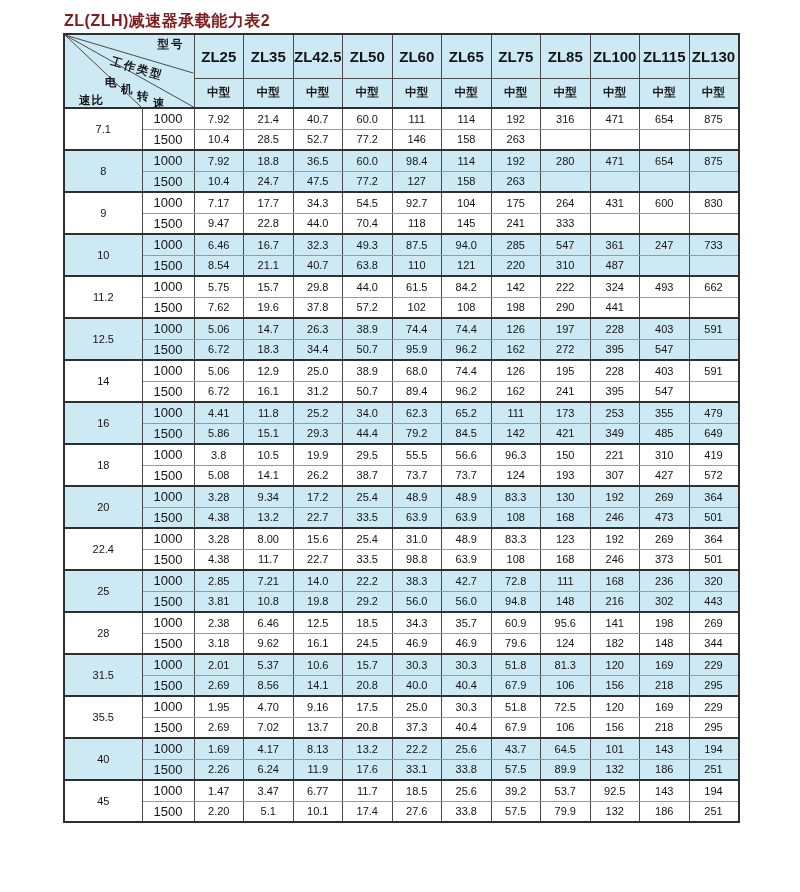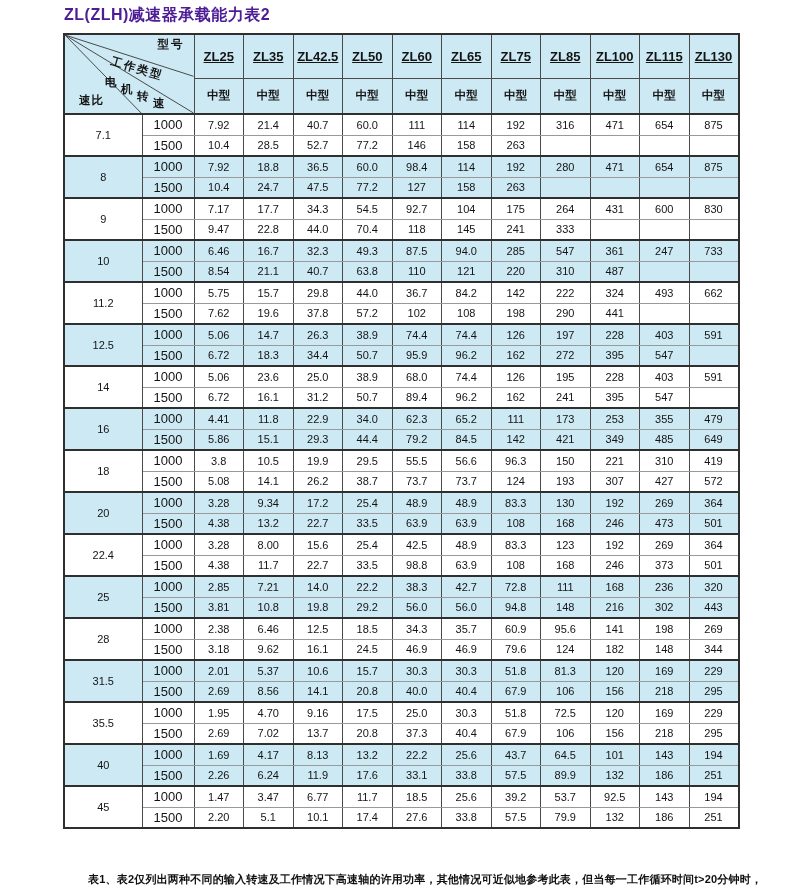--- a/index.html
+++ b/index.html
@@ -11,36 +11,36 @@
   }
   *{box-sizing:border-box;}
   html,body{margin:0;padding:0;}
   body{
     width:800px;height:892px;background:#ffffff;
     font-family:"Liberation Sans","DejaVu Sans",sans-serif;
     color:var(--ink);
   }
   .page{position:relative;width:800px;height:892px;overflow:hidden;background:#ffffff;}
   .title{
-    position:absolute;left:64px;top:5px;margin:0;
-    font-size:16px;font-weight:bold;letter-spacing:0.5px;color:#4c1d95;
+    position:absolute;left:64px;top:11px;margin:0;
+    font-size:16px;font-weight:bold;letter-spacing:0.5px;color:#7f1d1d;
   }
   table.cap-table{
     position:absolute;left:63px;top:33px;width:675px;
     border-collapse:collapse;table-layout:fixed;
     font-size:11px;color:var(--ink);
     border:2px solid var(--border-dark);
   }
   .cap-table th,.cap-table td{
     border:1px solid var(--border-mid);
     text-align:center;vertical-align:middle;padding:0;
     overflow:hidden;white-space:nowrap;
   }
-  th.model-th{height:44px;background:var(--band);font-weight:bold;font-size:13px;text-decoration:underline;}
-  th.type-th{height:36px;background:var(--band);font-weight:bold;font-size:11.5px;border-bottom:2px solid var(--border-dark);}
+  th.model-th{height:44px;background:var(--band);font-weight:bold;font-size:15px;}
+  th.type-th{height:30px;background:var(--band);font-weight:bold;font-size:11.5px;border-bottom:2px solid var(--border-dark);}
   th.corner-th{background:var(--band);position:relative;border-bottom:2px solid var(--border-dark);}
   th.corner-th svg{position:absolute;left:0;top:0;width:100%;height:100%;display:block;}
   .lbl{position:absolute;font-weight:bold;font-size:11.5px;white-space:nowrap;color:var(--ink);}
   .lbl-model{top:2px;right:9px;letter-spacing:2px;}
   .lbl-work{left:48px;top:19px;transform:rotate(16deg);transform-origin:0 0;letter-spacing:2px;}
   .lbl-ratio{left:14px;top:58px;letter-spacing:1px;}
   .lbl-motor span{position:absolute;font-weight:bold;font-size:11.5px;}
   .lbl-motor span:nth-child(1){left:40px;top:40px;}
   .lbl-motor span:nth-child(2){left:56px;top:47px;}
   .lbl-motor span:nth-child(3){left:72px;top:54px;}
@@ -235,21 +235,21 @@
           <td class="val"></td>
           <td class="val"></td>
         </tr>
         <tr class="row-a">
           <td rowspan="2" class="ratio-cell">11.2</td>
           <td class="speed-cell">1000</td>
           <td class="val">5.75</td>
           <td class="val">15.7</td>
           <td class="val">29.8</td>
           <td class="val">44.0</td>
-          <td class="val">36.7</td>
+          <td class="val">61.5</td>
           <td class="val">84.2</td>
           <td class="val">142</td>
           <td class="val">222</td>
           <td class="val">324</td>
           <td class="val">493</td>
           <td class="val">662</td>
         </tr>
         <tr class="row-b">
           <td class="speed-cell">1500</td>
           <td class="val">7.62</td>
@@ -290,21 +290,21 @@
           <td class="val">162</td>
           <td class="val">272</td>
           <td class="val">395</td>
           <td class="val">547</td>
           <td class="val"></td>
         </tr>
         <tr class="row-a">
           <td rowspan="2" class="ratio-cell">14</td>
           <td class="speed-cell">1000</td>
           <td class="val">5.06</td>
-          <td class="val">23.6</td>
+          <td class="val">12.9</td>
           <td class="val">25.0</td>
           <td class="val">38.9</td>
           <td class="val">68.0</td>
           <td class="val">74.4</td>
           <td class="val">126</td>
           <td class="val">195</td>
           <td class="val">228</td>
           <td class="val">403</td>
           <td class="val">591</td>
         </tr>
@@ -320,21 +320,21 @@
           <td class="val">241</td>
           <td class="val">395</td>
           <td class="val">547</td>
           <td class="val"></td>
         </tr>
         <tr class="row-a band">
           <td rowspan="2" class="ratio-cell">16</td>
           <td class="speed-cell">1000</td>
           <td class="val">4.41</td>
           <td class="val">11.8</td>
-          <td class="val">22.9</td>
+          <td class="val">25.2</td>
           <td class="val">34.0</td>
           <td class="val">62.3</td>
           <td class="val">65.2</td>
           <td class="val">111</td>
           <td class="val">173</td>
           <td class="val">253</td>
           <td class="val">355</td>
           <td class="val">479</td>
         </tr>
         <tr class="row-b band">
@@ -409,21 +409,21 @@
           <td class="val">473</td>
           <td class="val">501</td>
         </tr>
         <tr class="row-a">
           <td rowspan="2" class="ratio-cell">22.4</td>
           <td class="speed-cell">1000</td>
           <td class="val">3.28</td>
           <td class="val">8.00</td>
           <td class="val">15.6</td>
           <td class="val">25.4</td>
-          <td class="val">42.5</td>
+          <td class="val">31.0</td>
           <td class="val">48.9</td>
           <td class="val">83.3</td>
           <td class="val">123</td>
           <td class="val">192</td>
           <td class="val">269</td>
           <td class="val">364</td>
         </tr>
         <tr class="row-b">
           <td class="speed-cell">1500</td>
           <td class="val">4.38</td>
@@ -608,14 +608,13 @@
           <td class="val">33.8</td>
           <td class="val">57.5</td>
           <td class="val">79.9</td>
           <td class="val">132</td>
           <td class="val">186</td>
           <td class="val">251</td>
         </tr>
       </tbody>
   </table>
 
-  <p class="footnote">表1、表2仅列出两种不同的输入转速及工作情况下高速轴的许用功率，其他情况可近似地参考此表，但当每一工作循环时间t&gt;20分钟时，</p>
 </div>
 
 </body></html>

